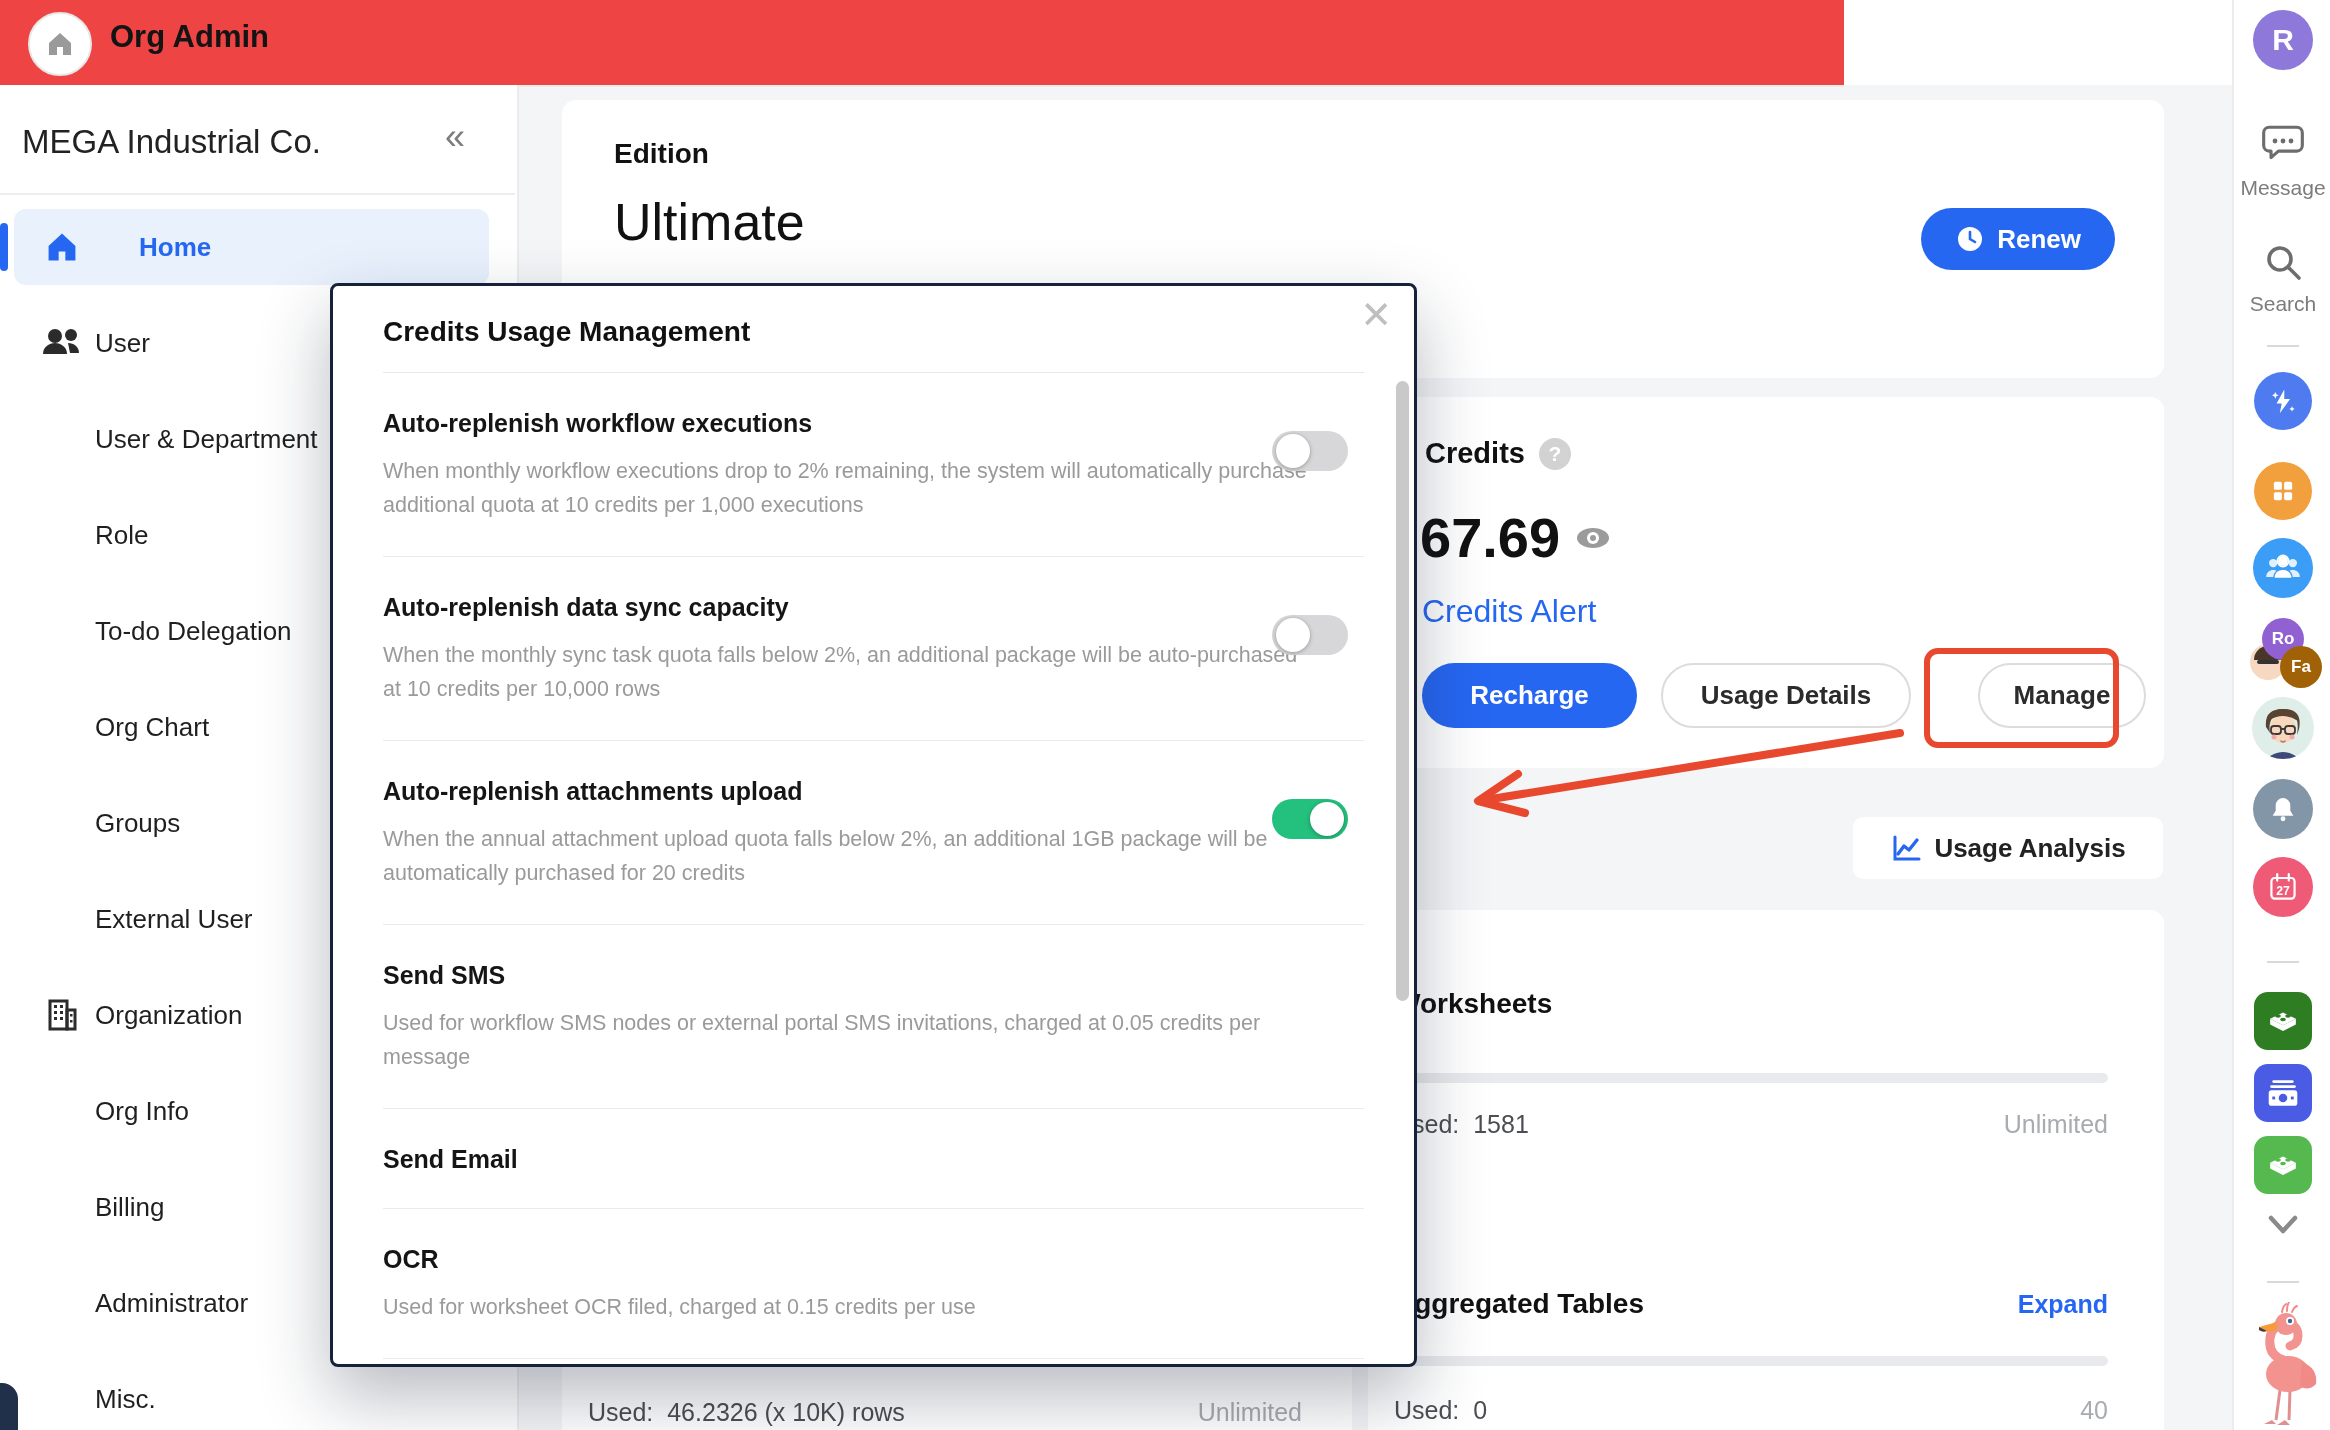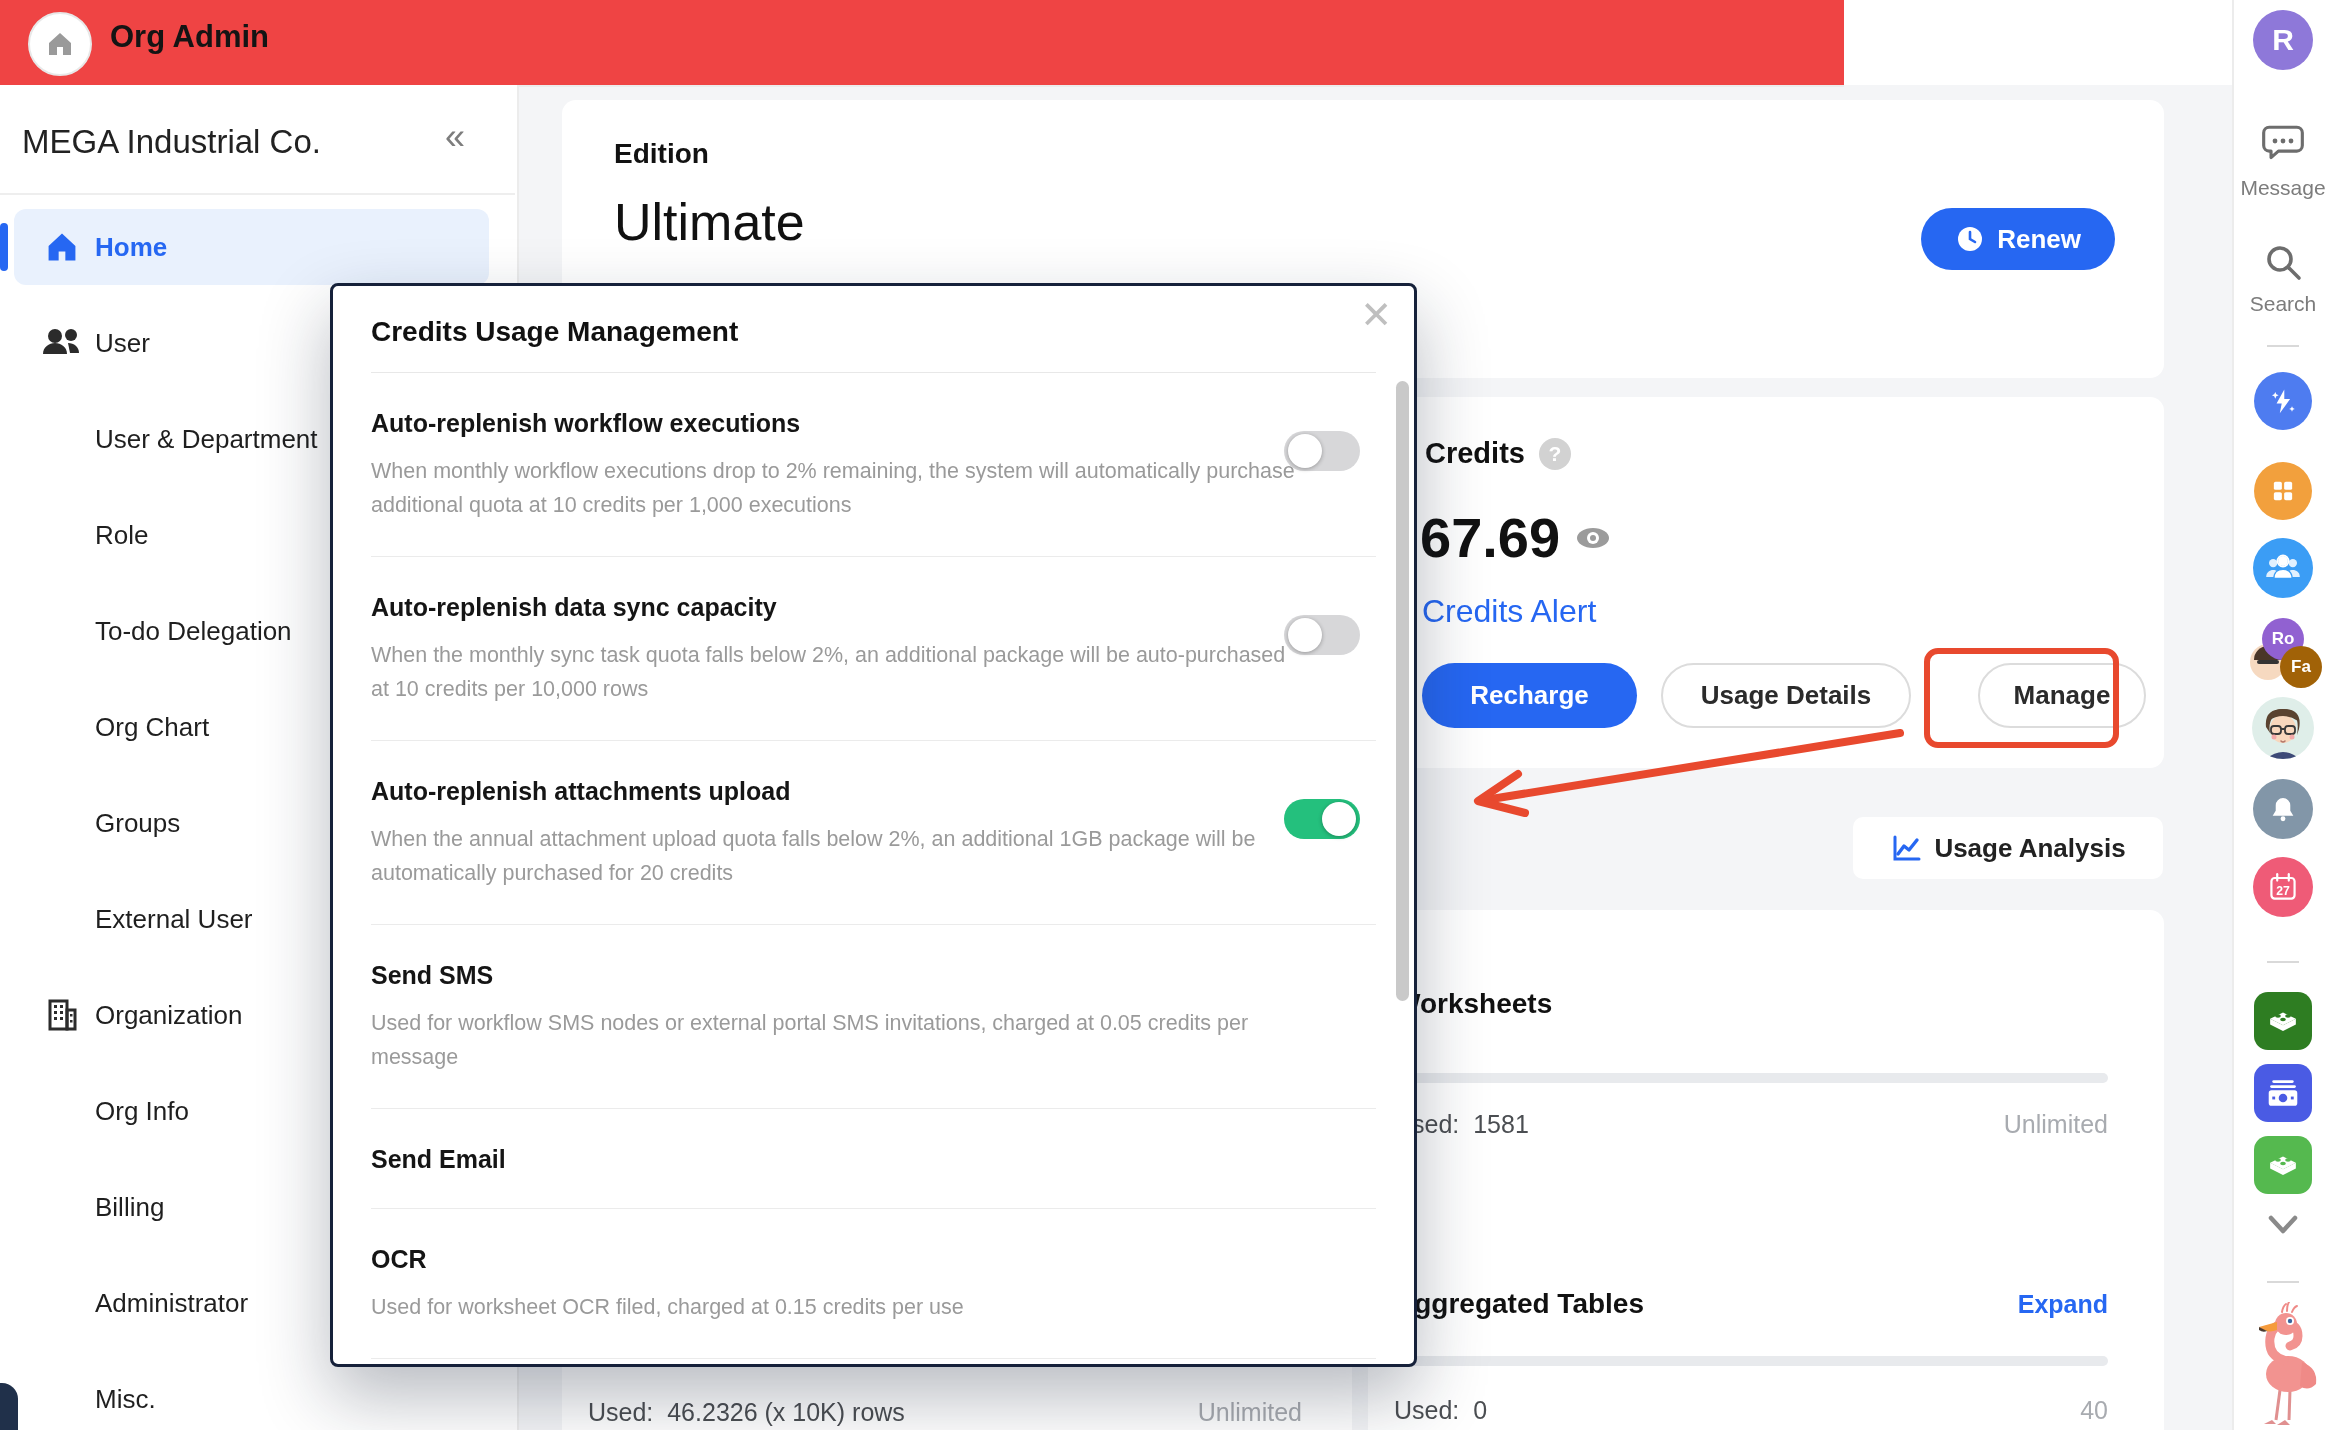--- a/index.html
+++ b/index.html
@@ -19,21 +19,21 @@
            border-right:2px solid #ececec;z-index:20;}
   .org-row{position:absolute;left:0;top:0;width:515px;height:108px;border-bottom:2px solid #eeeeee;}
   .org-name{position:absolute;left:22px;top:38px;font-size:33px;color:#222;}
   .collapse-btn{position:absolute;right:50px;top:34px;font-size:36px;color:#7d7d7d;line-height:36px;cursor:pointer;}
   .nav{position:absolute;left:0;top:114px;width:515px;}
   .nav-item{position:relative;height:96px;display:flex;align-items:center;font-size:26px;color:#1f1f1f;cursor:pointer;}
   .nav-item .label{position:absolute;left:95px;white-space:nowrap;}
   .nav-item .ni{position:absolute;left:40px;width:44px;height:44px;display:flex;align-items:center;justify-content:center;}
   .nav-item.active .item-bg{position:absolute;left:14px;right:26px;top:10px;bottom:10px;background:#e9f1fd;border-radius:12px;}
   .nav-item.active .accent{position:absolute;left:0;top:24px;width:8px;height:48px;border-radius:5px;background:#2667f2;}
-  .nav-item.active .label{color:#2667f2;font-weight:bold;}
+  .nav-item.active .label{color:#2667f2;font-weight:bold;margin-left:44px;}
 
   
   .main-bg{position:absolute;left:517px;top:85px;width:1715px;height:1345px;background:#f4f5f7;z-index:5;}
   .card{position:absolute;background:#fff;border-radius:14px;z-index:6;}
   .edition-card{left:562px;top:100px;width:1602px;height:278px;}
   .edition-label{position:absolute;left:52px;top:38px;font-size:28px;font-weight:bold;color:#111;}
   .edition-value{position:absolute;left:52px;top:92px;font-size:52px;font-weight:normal;color:#111;}
   .renew-btn{position:absolute;right:49px;top:108px;height:62px;padding:0 34px;border-radius:32px;background:#2667f2;
              color:#fff;font-size:26px;font-weight:bold;display:flex;align-items:center;gap:12px;cursor:pointer;}
 
@@ -61,21 +61,21 @@
   .uc-bar{position:absolute;left:26px;width:714px;height:10px;border-radius:5px;background:#e8eaed;}
   .uc-row{position:absolute;left:26px;width:714px;display:flex;justify-content:space-between;font-size:25px;}
   .uc-used{color:#4b4e52;}
   .uc-limit{color:#a8abb0;}
   .expand-link{position:absolute;font-size:25px;font-weight:bold;color:#2667f2;cursor:pointer;}
 
   
   .modal{position:absolute;left:330px;top:283px;width:1087px;height:1084px;background:#fff;z-index:50;
          border:3px solid #16213a;border-radius:8px;box-sizing:border-box;overflow:hidden;
          box-shadow:0 30px 70px rgba(20,30,50,0.30);}
-  .modal-inner{padding:0 38px;}
+  .modal-inner{padding:0 50px;}
   .modal-title{padding-top:30px;font-size:28px;font-weight:bold;color:#111;}
   .modal-close{position:absolute;right:22px;top:8px;font-size:38px;color:#bfbfbf;cursor:pointer;line-height:42px;}
   .modal-divider{margin-top:24px;height:1px;background:#e8e8e8;}
   .m-section{position:relative;padding:36px 0 34px;border-bottom:1px solid #ebebeb;}
   .m-title{font-size:25px;font-weight:bold;color:#151515;}
   .m-desc{margin-top:16px;width:930px;font-size:21.5px;line-height:34px;color:#9a9a9a;}
   .toggle{position:absolute;right:16px;top:58px;width:76px;height:40px;border-radius:20px;background:#d7d7d9;cursor:pointer;}
   .toggle .knob{position:absolute;top:3px;width:34px;height:34px;border-radius:50%;background:#fff;
                 box-shadow:0 1px 4px rgba(0,0,0,.3);}
   .toggle.off .knob{left:4px;}

